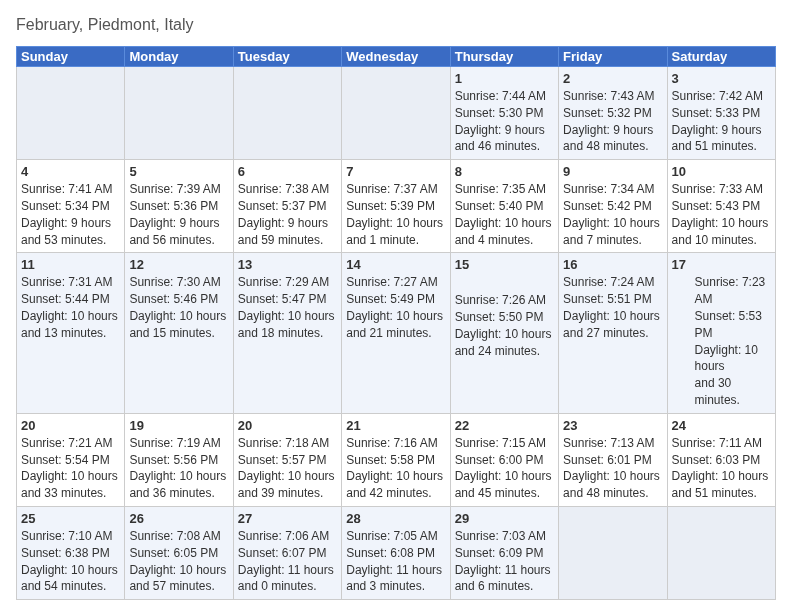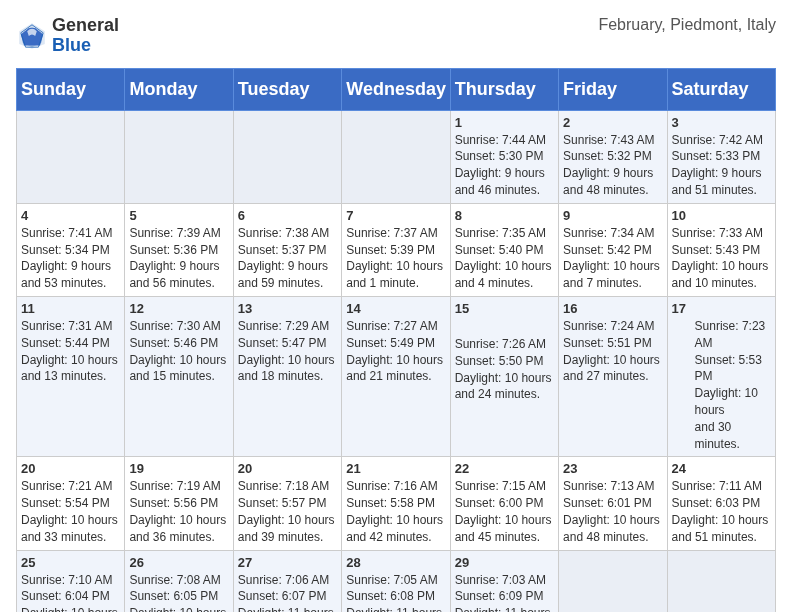--- a/index.html
+++ b/index.html
@@ -46,23 +46,23 @@
       color: #555;
     }
     .calendar {
       width: 100%;
       border-collapse: collapse;
       table-layout: fixed;
     }
     .calendar th {
       background: #3a6bc4;
       color: #fff;
-      font-size: 18px;
+      font-size: 13px;
       font-weight: bold;
-      padding: 10px 4px;
+      padding: 2px 4px;
       text-align: left;
       border: 1px solid #5a8bdc;
     }
     .calendar td {
       border: 1px solid #ccc;
       vertical-align: top;
       padding: 4px 4px;
       font-size: 10.5px;
       color: #333;
       height: 90px;
@@ -86,33 +86,20 @@
       background: #f0f4fb;
     }
     .row-alt td.empty {
       background: #eaeef5;
     }
   </style>
 </head>
 <body>
 
 <div class="header">
-  <div class="logo">
-    <svg class="logo-icon" viewBox="0 0 40 40">
-      <polygon points="20,4 36,14 36,30 20,36 4,30 4,14" fill="#1a5fb4" opacity="0.15"></polygon>
-      <polygon points="20,8 32,16 32,28 20,34 8,28 8,16" fill="#1a5fb4" opacity="0.3"></polygon>
-      <polygon points="24,10 34,18 30,32 20,32 10,32 6,18 16,10" fill="#3a6bc4"></polygon>
-      <polygon points="20,6 34,16 28,34 12,34 6,16" fill="none" stroke="#1a5fb4" stroke-width="1"></polygon>
-      <path d="M14,14 Q20,8 26,14 L24,20 Q20,16 16,20 Z" fill="#fff" opacity="0.7"></path>
-    </svg>
-    <div class="logo-text">
-      <span class="general">General</span>
-      <span class="blue">Blue</span>
-    </div>
-  </div>
   <div class="title-block">
     <div class="location">February, Piedmont, Italy</div>
   </div>
 </div>
 
 <table class="calendar">
   <thead>
     <tr>
     <th>Sunday</th>
         <th>Monday</th>
@@ -301,21 +288,21 @@
           <div class="day-info" style="white-space: pre-line;">Sunrise: 7:11 AM
 Sunset: 6:03 PM
 Daylight: 10 hours
 and 51 minutes.</div>
         </td>
       </tr>
       <tr class="row-alt">
         <td>
           <div class="day-number">25</div>
           <div class="day-info" style="white-space: pre-line;">Sunrise: 7:10 AM
-Sunset: 6:04 PM
+Sunset: 6:38 PM
 Daylight: 10 hours
 and 54 minutes.</div>
         </td>
         <td>
           <div class="day-number">26</div>
           <div class="day-info" style="white-space: pre-line;">Sunrise: 7:08 AM
 Sunset: 6:05 PM
 Daylight: 10 hours
 and 57 minutes.</div>
         </td>

